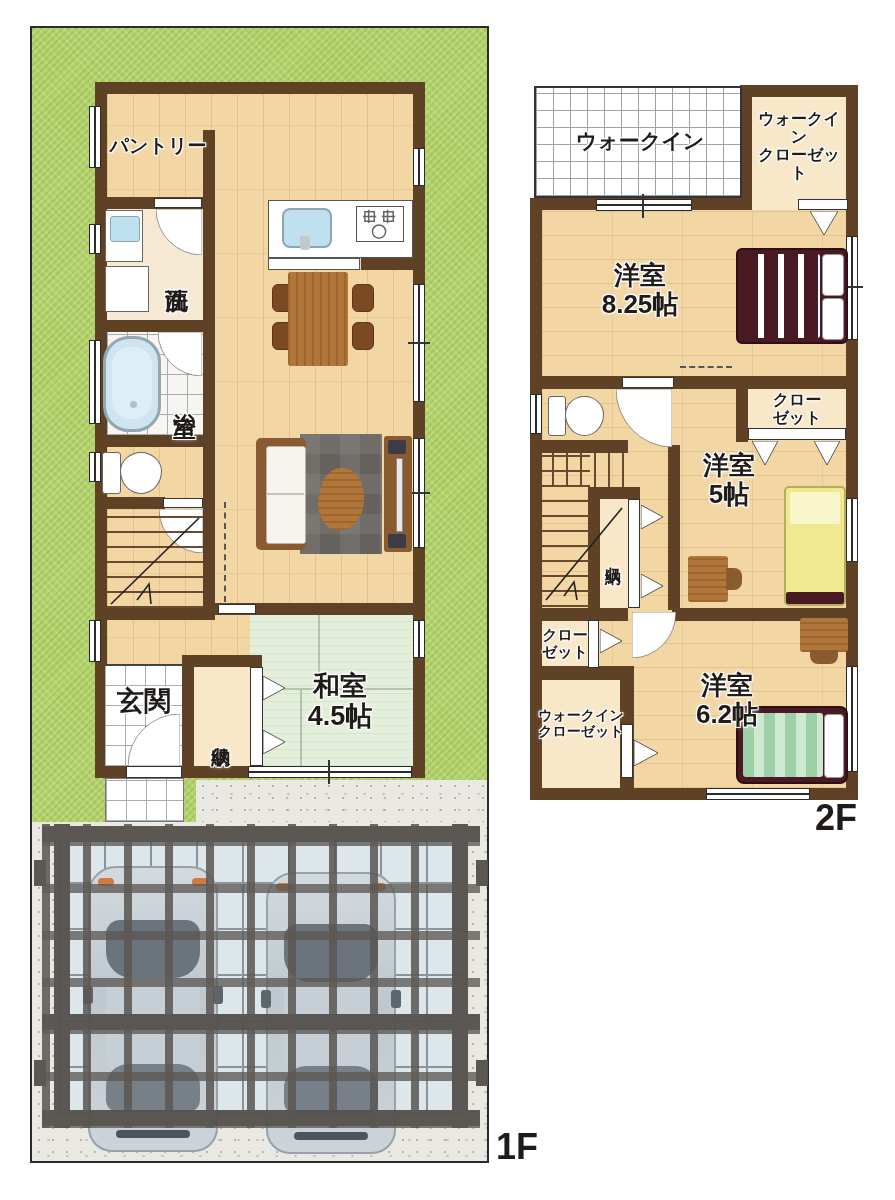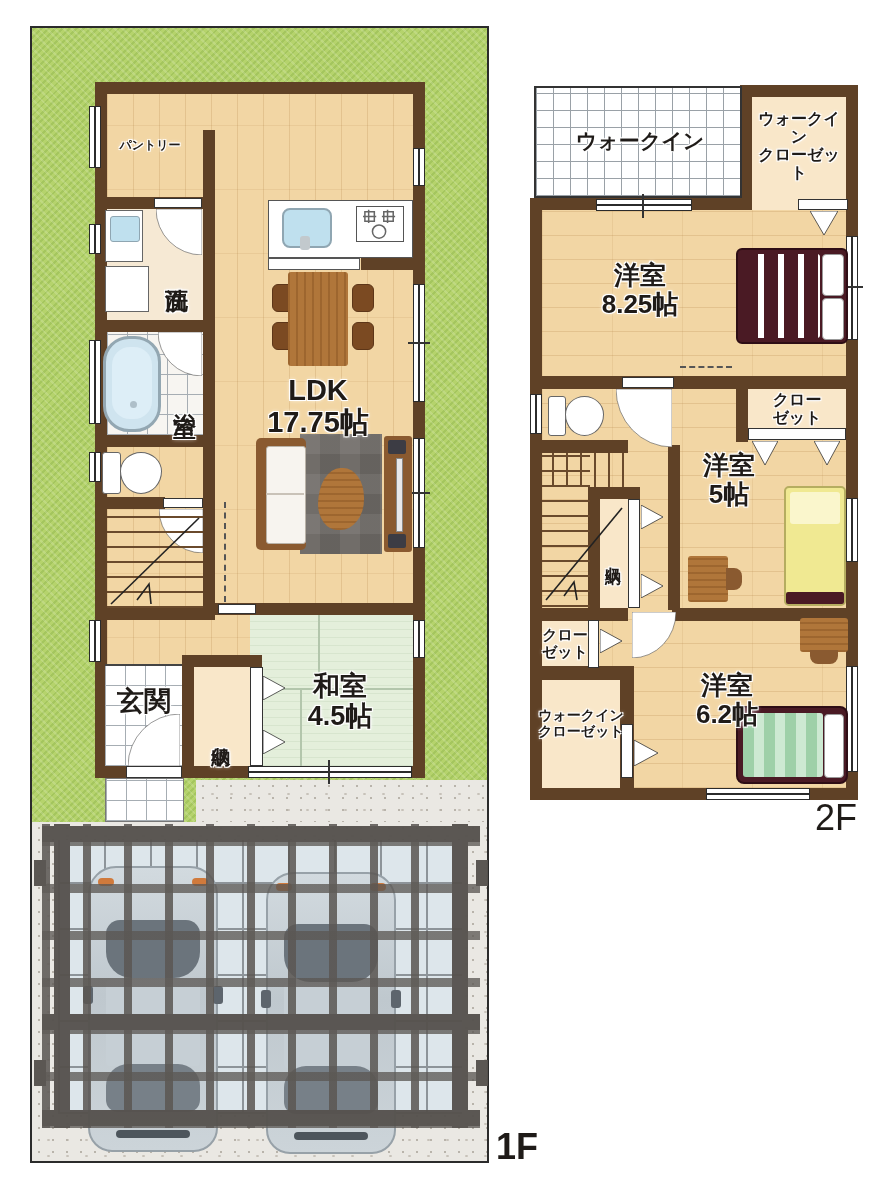--- a/index.html
+++ b/index.html
@@ -186,25 +186,23 @@
     </div>
 
   <div class="abs treads" style="left:107px;top:509px;width:96px;height:99px;"></div>
   <div class="fan" style="left:107px;top:514px;width:96px;height:94px;">
     <svg class="icon" viewBox="0 0 96 94" preserveAspectRatio="none">
       <line x1="4" y1="90" x2="92" y2="4" stroke="#222" stroke-width="1.6"></line>
       <path d="M30 86 l12 -16 l2 20" fill="none" stroke="#222" stroke-width="1.6"></path>
       </svg>
     </div>
 
-  <div class="lbl" style="left:150px;top:146px;font-size:12px;">パントリー</div>
+  <div class="lbl" style="left:158px;top:146px;font-size:19px;">パントリー</div>
   <div class="lbl vert" style="left:176px;top:272px;font-size:23px;">洗面</div>
   <div class="lbl vert" style="left:184px;top:396px;font-size:23px;">浴室</div>
-  <div class="lbl" style="left:318px;top:406px;font-size:29px;">LDK
-17.75帖</div>
   <div class="lbl" style="left:144px;top:701px;font-size:27px;">玄関</div>
   <div class="lbl vert" style="left:221px;top:733px;font-size:19px;">収納</div>
   <div class="lbl" style="left:340px;top:701px;font-size:27px;">和室
 4.5帖</div>
 
   <div class="abs tile17" style="left:58px;top:840px;width:404px;height:274px;background-color:#dde6eb;
        background-image:repeating-linear-gradient(0deg,#8d9499 0 2px,transparent 2px 46px),
                         repeating-linear-gradient(90deg,#8d9499 0 2px,transparent 2px 46px);"></div>
 
   <div class="car" style="left:88px;top:866px;width:130px;height:286px;">
@@ -370,15 +368,15 @@
 ゼット</div>
   <div class="lbl" style="left:729px;top:480px;font-size:26px;">洋室
 5帖</div>
   <div class="lbl vert" style="left:613px;top:556px;font-size:16px;">収納</div>
   <div class="lbl" style="left:565px;top:644px;font-size:15px;">クロー
 ゼット</div>
   <div class="lbl" style="left:581px;top:724px;font-size:14px;">ウォークイン
 クローゼット</div>
   <div class="lbl" style="left:727px;top:700px;font-size:26px;">洋室
 6.2帖</div>
-  <div class="lbl" style="left:836px;top:818px;font-size:36px;font-weight:400;">2F</div>
+  <div class="lbl" style="left:836px;top:818px;font-size:36px;font-weight:700;">2F</div>
 
 </div>
 
 </body></html>

